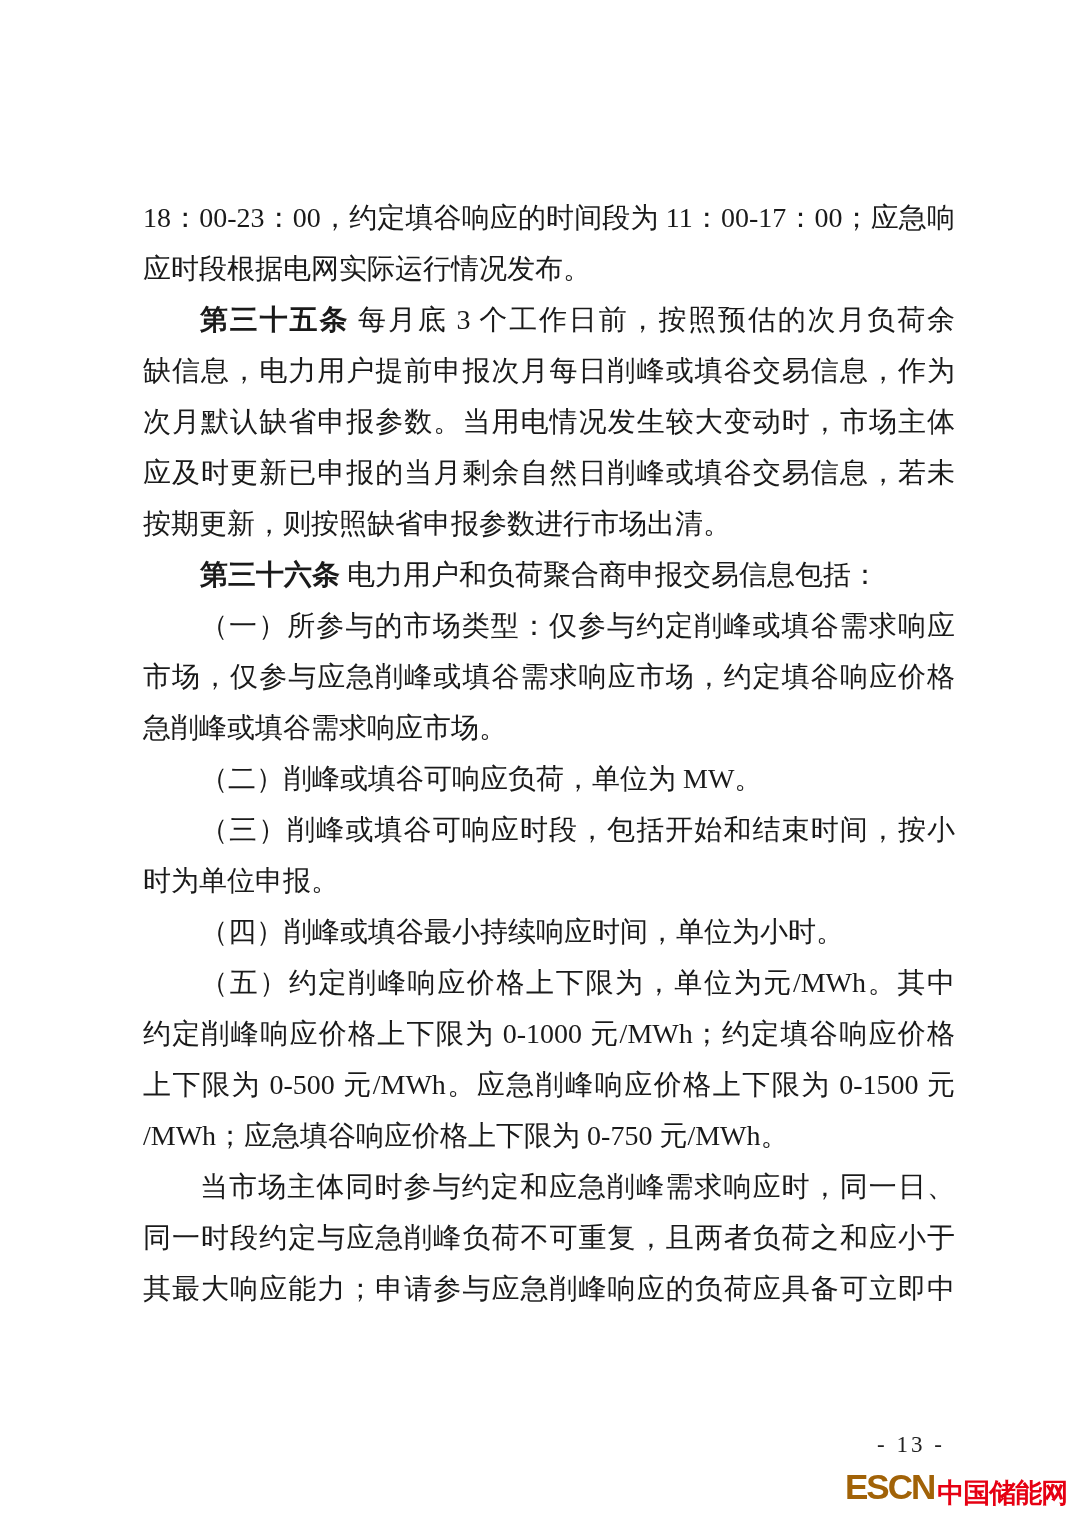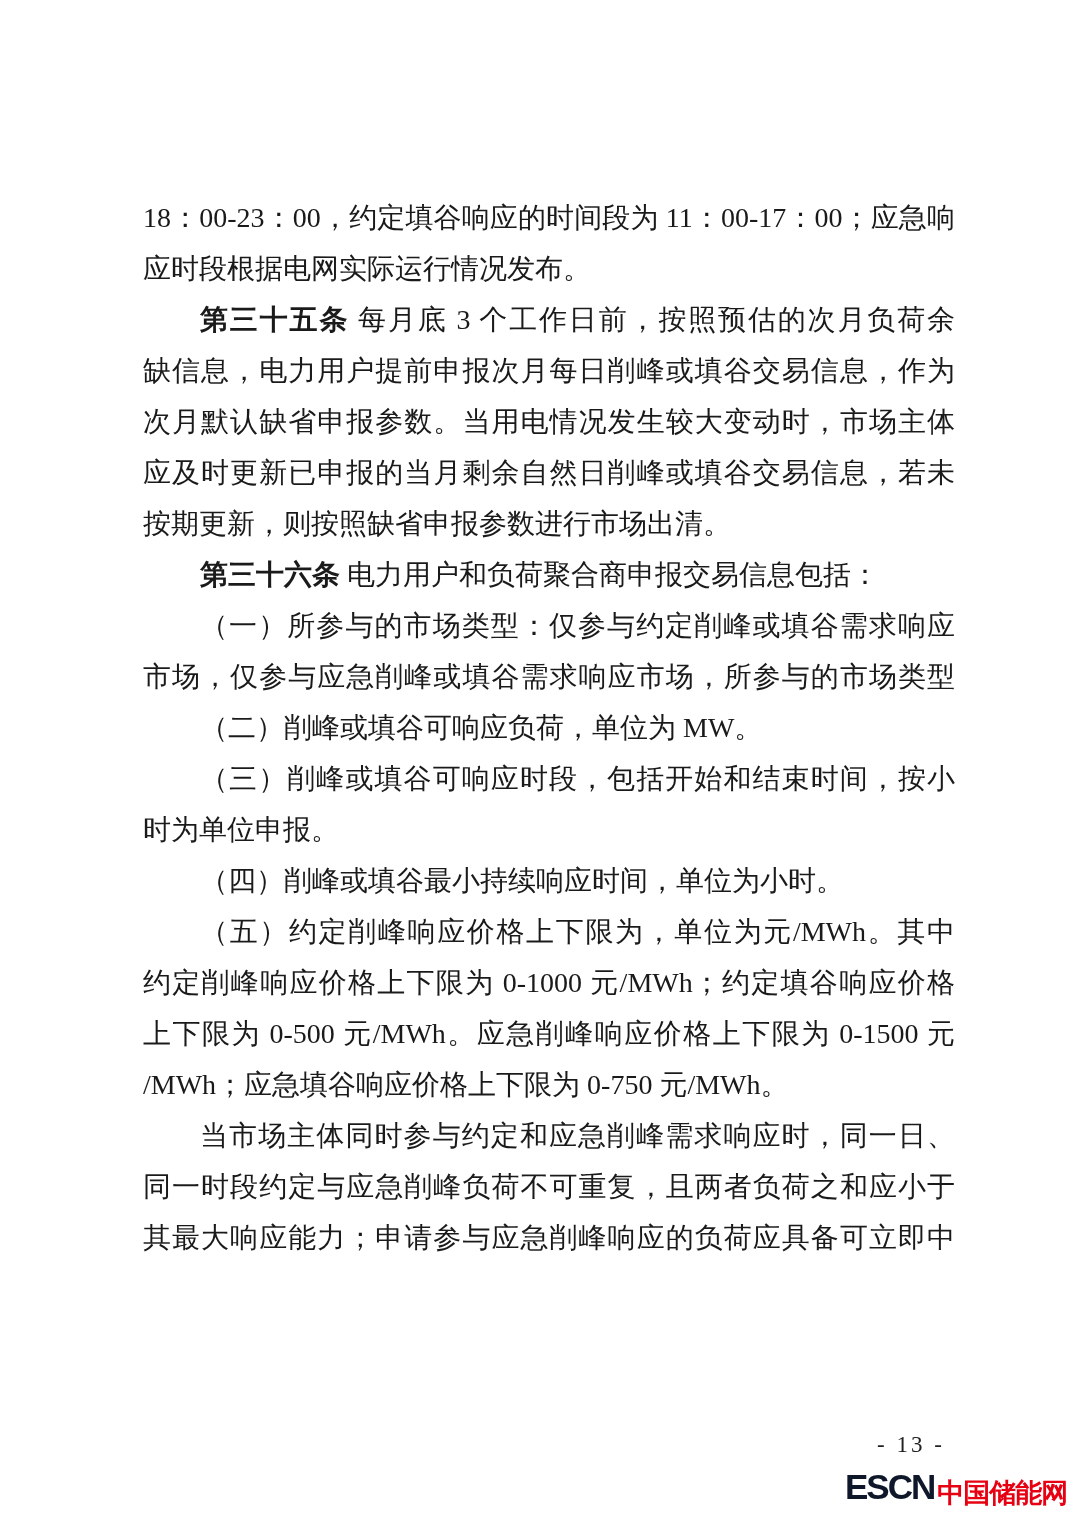--- a/index.html
+++ b/index.html
@@ -86,34 +86,35 @@
   <div class="text-block">
       <div class="line full"><span class="">18：00-23：00，约定填谷响应的时间段为 11：00-17：00；应急响</span></div>
       <div class="line"><span class="">应时段根据电网实际运行情况发布。</span></div>
       <div class="line full indent"><span class="seg-bold">第三十五条</span><span class=""> 每月底 3 个工作日前，按照预估的次月负荷余</span></div>
       <div class="line full"><span class="">缺信息，电力用户提前申报次月每日削峰或填谷交易信息，作为</span></div>
       <div class="line full"><span class="">次月默认缺省申报参数。当用电情况发生较大变动时，市场主体</span></div>
       <div class="line full"><span class="">应及时更新已申报的当月剩余自然日削峰或填谷交易信息，若未</span></div>
       <div class="line"><span class="">按期更新，则按照缺省申报参数进行市场出清。</span></div>
       <div class="line indent"><span class="seg-bold">第三十六条</span><span class=""> 电力用户和负荷聚合商申报交易信息包括：</span></div>
       <div class="line full indent"><span class="">（一）所参与的市场类型：仅参与约定削峰或填谷需求响应</span></div>
-      <div class="line full"><span class="">市场，仅参与应急削峰或填谷需求响应市场，所参与的市场类型</span></div>
+      <div class="line full"><span class="">市场，仅参与应急削峰或填谷需求响应市场，约定填谷响应价格</span></div>
+      <div class="line"><span class="">急削峰或填谷需求响应市场。</span></div>
       <div class="line indent"><span class="">（二）削峰或填谷可响应负荷，单位为 MW。</span></div>
       <div class="line full indent"><span class="">（三）削峰或填谷可响应时段，包括开始和结束时间，按小</span></div>
       <div class="line"><span class="">时为单位申报。</span></div>
       <div class="line indent"><span class="">（四）削峰或填谷最小持续响应时间，单位为小时。</span></div>
       <div class="line full indent"><span class="">（五）约定削峰响应价格上下限为，单位为元/MWh。其中</span></div>
       <div class="line full"><span class="">约定削峰响应价格上下限为 0-1000 元/MWh；约定填谷响应价格</span></div>
       <div class="line full"><span class="">上下限为 0-500 元/MWh。应急削峰响应价格上下限为 0-1500 元</span></div>
       <div class="line"><span class="">/MWh；应急填谷响应价格上下限为 0-750 元/MWh。</span></div>
       <div class="line full indent"><span class="">当市场主体同时参与约定和应急削峰需求响应时，同一日、</span></div>
       <div class="line full"><span class="">同一时段约定与应急削峰负荷不可重复，且两者负荷之和应小于</span></div>
       <div class="line full"><span class="">其最大响应能力；申请参与应急削峰响应的负荷应具备可立即中</span></div>
     </div>
 
   <div class="page-number">- 13 -</div>
 
   <div class="logo">
-    <span class="logo-latin" style="color: #0f172a;">ESCN</span>
+    <span class="logo-latin" style="color: #a16207;">ESCN</span>
     <span class="logo-cn" style="color: rgb(230, 0, 18);">中国储能网</span>
   </div>
 
 </div>
 
 </body></html>

